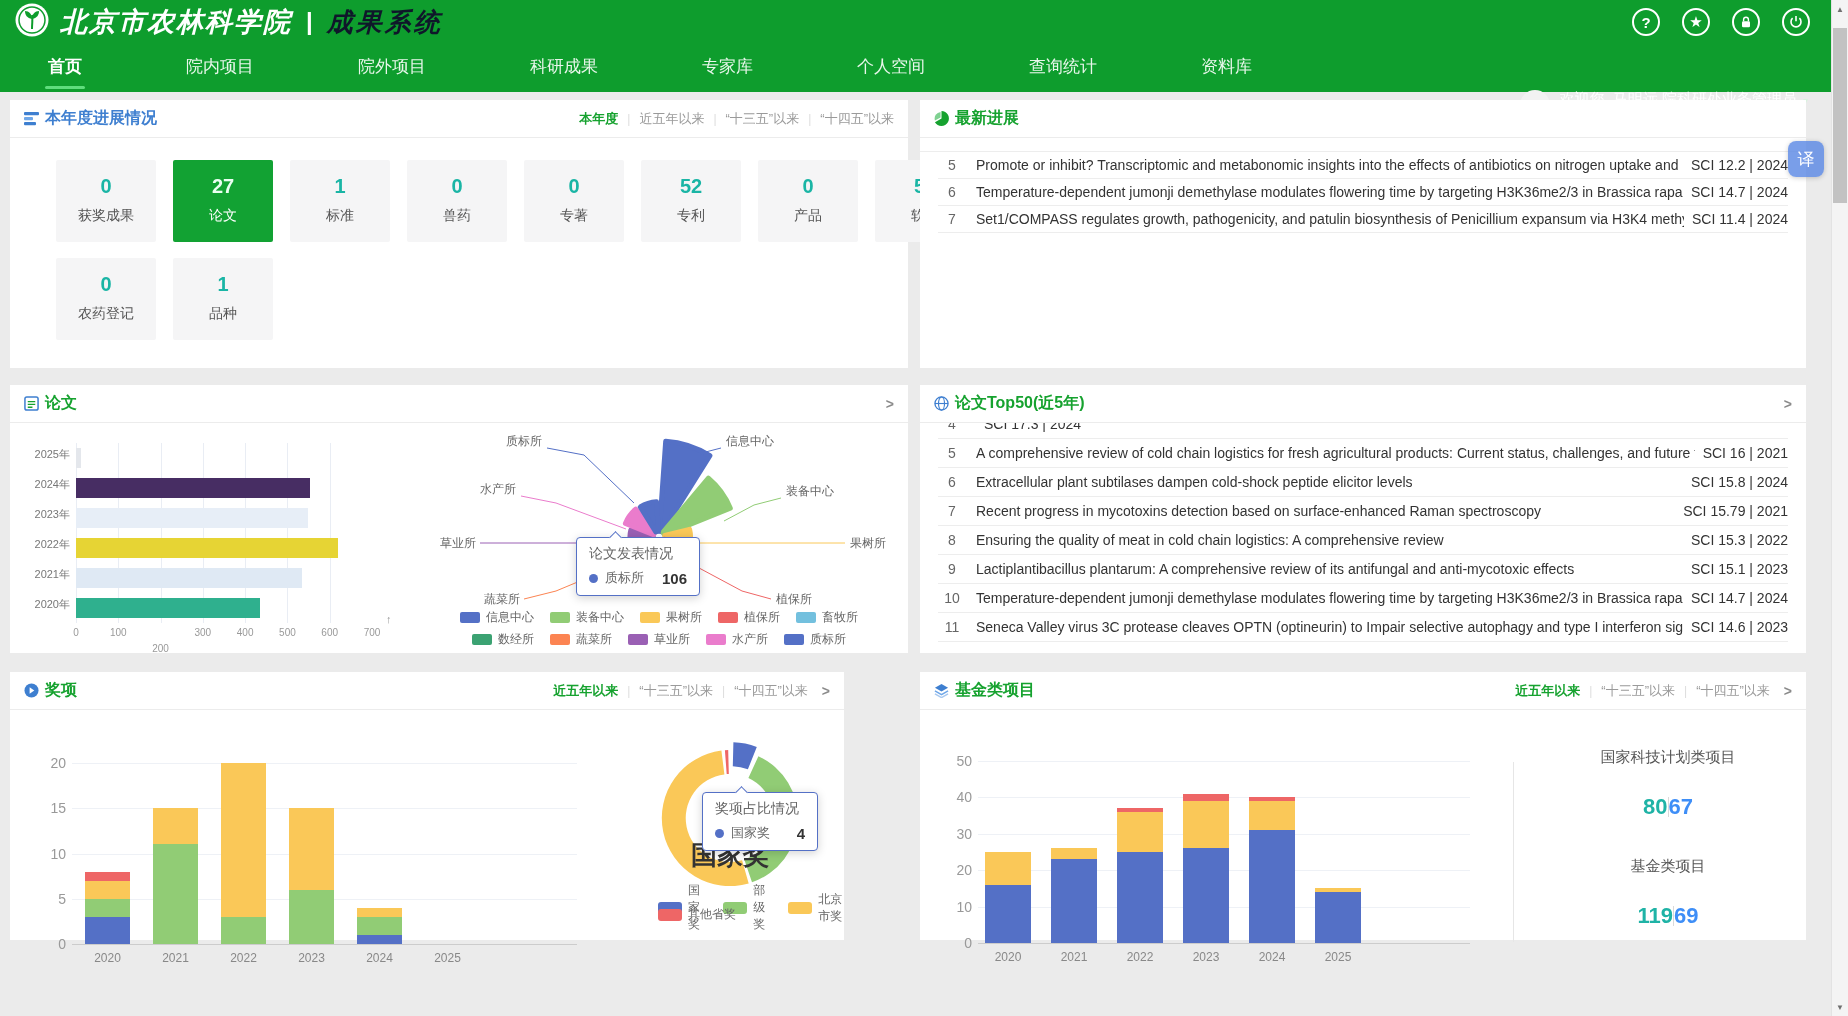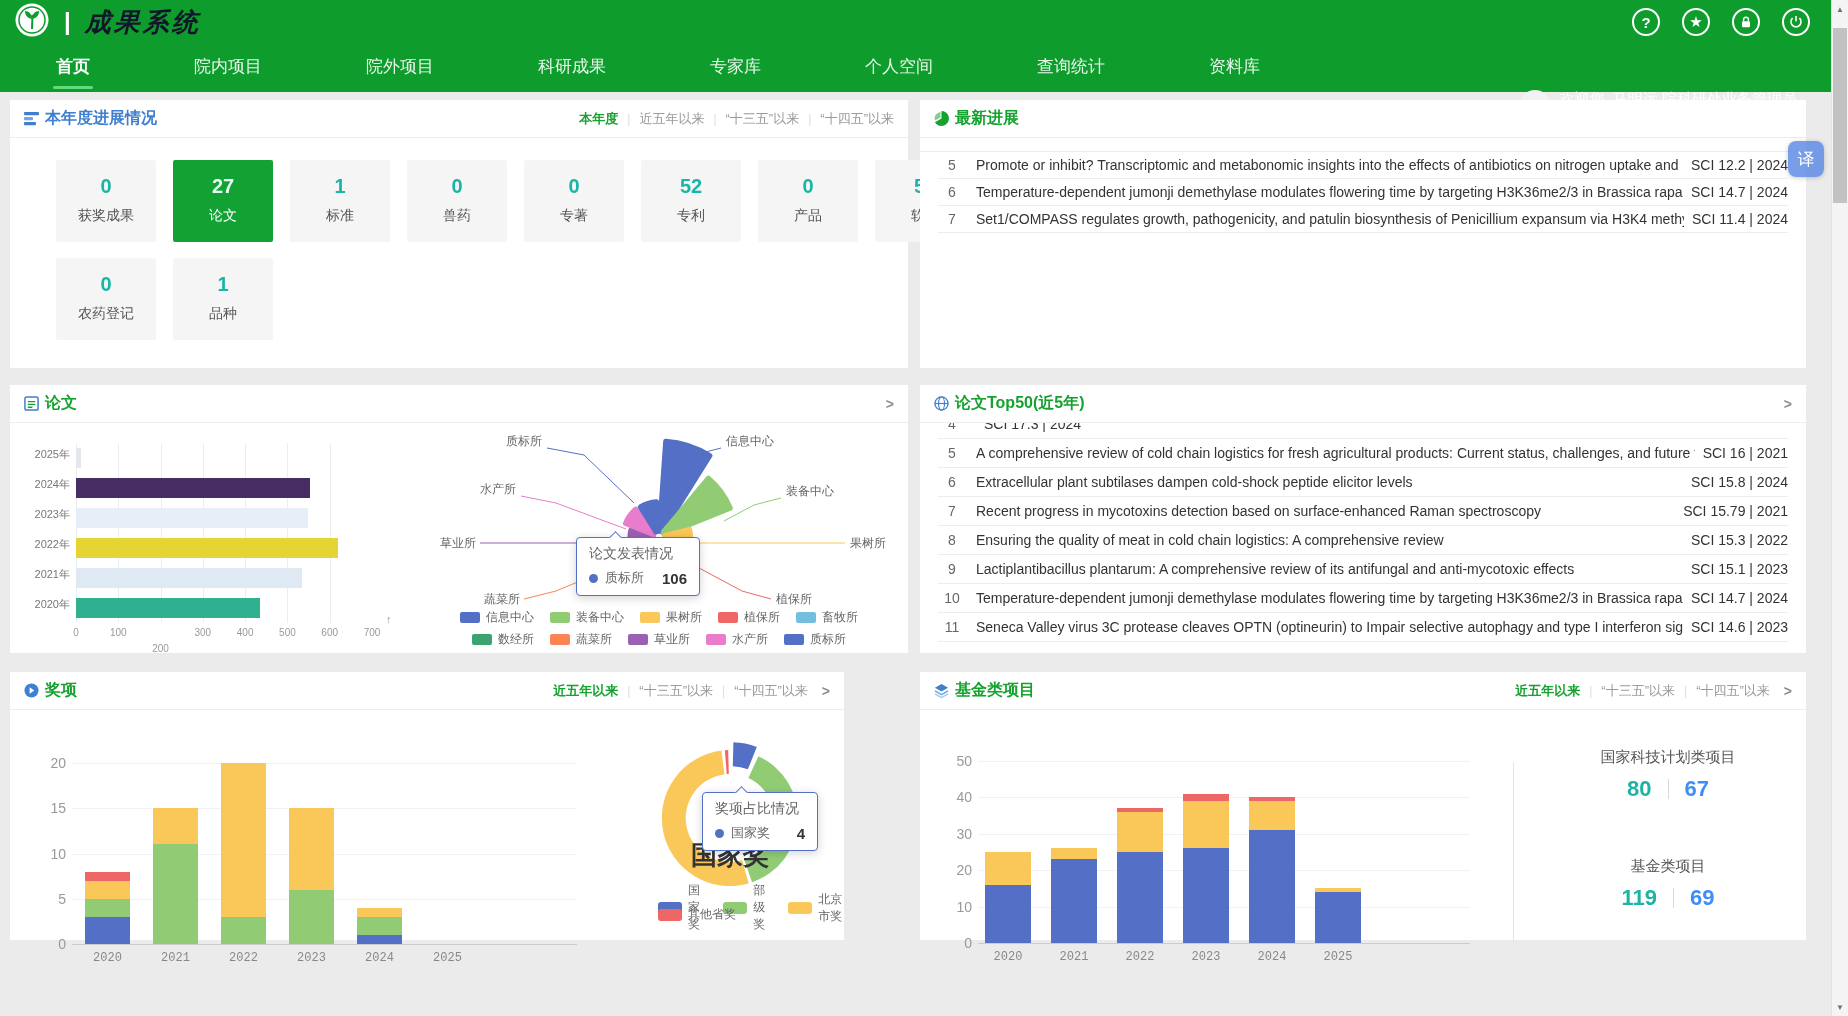--- a/index.html
+++ b/index.html
@@ -8,21 +8,21 @@
 
   
   .topbar { position:absolute; left:0; top:0; width:1848px; height:44px; background:#0e9d2d; }
   .brand { position:absolute; left:14px; top:0; height:44px; display:flex; align-items:center; gap:10px; }
   .brand .org { color:#fff; font-size:27px; font-weight:bold; font-style:italic; font-family:"DejaVu Serif",serif; letter-spacing:2px; }
   .brand .sep { color:#fff; font-size:24px; font-weight:bold; margin:0 4px; }
   .brand .app { color:#0f172a; font-size:26px; font-weight:bold; font-style:italic; font-family:Liberation Mono, monospace; letter-spacing:3px; }
   .top-icons { position:absolute; right:38px; top:8px; display:flex; gap:22px; }
   .cicon { width:28px; height:28px; border:2px solid #fff; border-radius:50%; color:#fff; display:flex; align-items:center; justify-content:center; font-size:15px; font-weight:bold; cursor:pointer; }
   .navbar { position:absolute; left:0; top:44px; width:1848px; height:48px; background:#0e9d2d; }
-  .nav { position:absolute; left:48px; top:0; height:48px; display:flex; gap:104px;margin-left:8px; }
+  .nav { position:absolute; left:48px; top:0; height:48px; display:flex; gap:104px; }
   .nav-item { position:relative; color:#e8f7eb; font-size:17px; line-height:46px; cursor:pointer; white-space:nowrap; }
   .nav-item.active { color:#fff; font-weight:bold; }
   .nav-item.active::after { content:""; position:absolute; left:50%; transform:translateX(-50%); bottom:3px; width:40px; height:3px; background:#5fdd7d; border-radius:2px; }
   .userbox { position:absolute; right:40px; top:46px; display:flex; gap:9px; align-items:flex-start; }
   .avatar { width:30px; height:30px; border-radius:50%; background:#f2f2f2; display:flex; align-items:flex-end; justify-content:center; overflow:hidden; }
   .utext .uline1 { color:#fff; font-size:15px; white-space:nowrap; }
   .utext .caret { font-size:10px; color:#d8f3de; margin-left:6px; }
   .utext .uline2 { color:rgba(255,255,255,.85); font-size:11px; margin-top:3px; }
 
   
@@ -71,21 +71,21 @@
   .hbar-bar { position:absolute; height:20px; }
   .hbar-tick { position:absolute; transform:translateX(-50%); font-size:10px; color:#999; }
   .hbar-arrow { position:absolute; font-size:11px; color:#999; }
 
   
   .vchart { position:absolute; }
   .v-grid { position:absolute; height:1px; background:#eef1f6; }
   .v-ylab { position:absolute; width:30px; text-align:right; font-size:14px; color:#999; transform:translateY(-50%); }
   .v-axis { position:absolute; height:1px; background:#ccc; }
   .v-seg  { position:absolute; }
-  .v-xlab { position:absolute; transform:translateX(-50%); font-size:12px; color:#888;font-family:Liberation Mono, monospace; }
+  .v-xlab { position:absolute; transform:translateX(-50%); font-size:12px; color:#888; }
 
   
   .rose-wrap { position:absolute; left:414px; top:0; width:470px; height:230px; }
   .legend-row { position:absolute; left:0; width:470px; display:flex; justify-content:center; gap:16px; }
   .legend-item { display:flex; align-items:center; gap:6px; font-size:12px; color:#666; cursor:pointer; }
   .swatch { width:20px; height:11px; border-radius:2px; flex:none; }
   .dlegend { position:absolute; display:flex; gap:18px; }
   .dlegend .swatch { width:24px; height:12px; border-radius:3px; }
 
   .tooltip { position:absolute; background:#fff; border:1px solid #5470C6; border-radius:4px; box-shadow:0 2px 10px rgba(0,0,0,.18); padding:7px 12px 8px; z-index:5; }
@@ -94,21 +94,21 @@
   .tt-row { display:flex; align-items:center; font-size:13px; color:#666; }
   .tt-dot { width:9px; height:9px; border-radius:50%; background:#5470C6; margin-right:7px; flex:none; }
   .tt-val { margin-left:auto; padding-left:18px; font-size:15px; font-weight:bold; color:#333; }
 
   .donut-center { position:absolute; left:650px; top:128px; width:140px; text-align:center; font-size:26px; font-weight:bold; color:#333; z-index:1; }
 
   
   .vdivider { position:absolute; left:593px; top:52px; width:1px; height:180px; background:#e6e6e6; }
   .fstat { position:absolute; left:608px; width:280px; text-align:center; }
   .fstat .flab { font-size:15px; color:#555; }
-  .fstat .fvals { margin-top:9px; display:flex; justify-content:center; align-items:center; gap:16px; }
+  .fstat .fvals { margin-top:27px; display:flex; justify-content:center; align-items:center; gap:0; }
   .fstat .v1 { font-size:22px; font-weight:bold; color:#1fb3a6; }
   .fstat .v2 { font-size:22px; font-weight:bold; color:#3e8ef7; }
   .fstat .vsep { width:1px; height:20px; background:#d9d9d9; }
 
   
   .scrollbar { position:absolute; right:0; top:0; width:17px; height:1016px; background:#f4f4f4; border-left:1px solid #e3e3e3; }
   .sb-arrow { position:absolute; left:0; width:16px; height:16px; color:#707070; font-size:8px; display:flex; align-items:center; justify-content:center; cursor:pointer; }
   .sb-up { top:1px; } .sb-down { bottom:1px; }
   .sb-thumb { position:absolute; left:1px; top:28px; width:14px; height:175px; background:#c2c2c2; cursor:pointer; }
   .translate-btn { position:absolute; left:1788px; top:141px; width:36px; height:36px; background:rgba(88,134,228,.8); color:#fff; font-size:17px; border:none; border-radius:8px; cursor:pointer; box-shadow:0 1px 5px rgba(0,0,0,.2); }
@@ -120,20 +120,21 @@
   <div class="brand">
     <span>
       <svg width="36" height="36" viewBox="0 0 36 36">
         <circle cx="18" cy="18" r="16.5" fill="#fff"></circle>
         <circle cx="18" cy="18" r="13" fill="none" stroke="#0e9d2d" stroke-width="1.5"></circle>
         <path d="M18 27c0-7 1-10 0-14" stroke="#0e9d2d" stroke-width="2" fill="none"></path>
         <path d="M18 17c-5-1-7-4-7-8 4 0 7 3 7 8z" fill="#0e9d2d"></path>
         <path d="M18 17c5-1 7-4 7-8-4 0-7 3-7 8z" fill="#0e9d2d"></path>
       </svg>
     </span>
+    <span class="org">北京市农林科学院</span>
     <span class="sep">|</span>
     <span class="app">成果系统</span>
   </div>
   <div class="top-icons">
       <div class="cicon">?</div>
       <div class="cicon">★</div>
       <div class="cicon">
         <svg width="14" height="14" viewBox="0 0 14 14">
           <rect x="3" y="6.2" width="8" height="6" rx="1.2" fill="#fff"></rect>
           <path d="M4.6 6.2V4.6a2.4 2.4 0 0 1 4.8 0v1.6" fill="none" stroke="#fff" stroke-width="1.4"></path>

